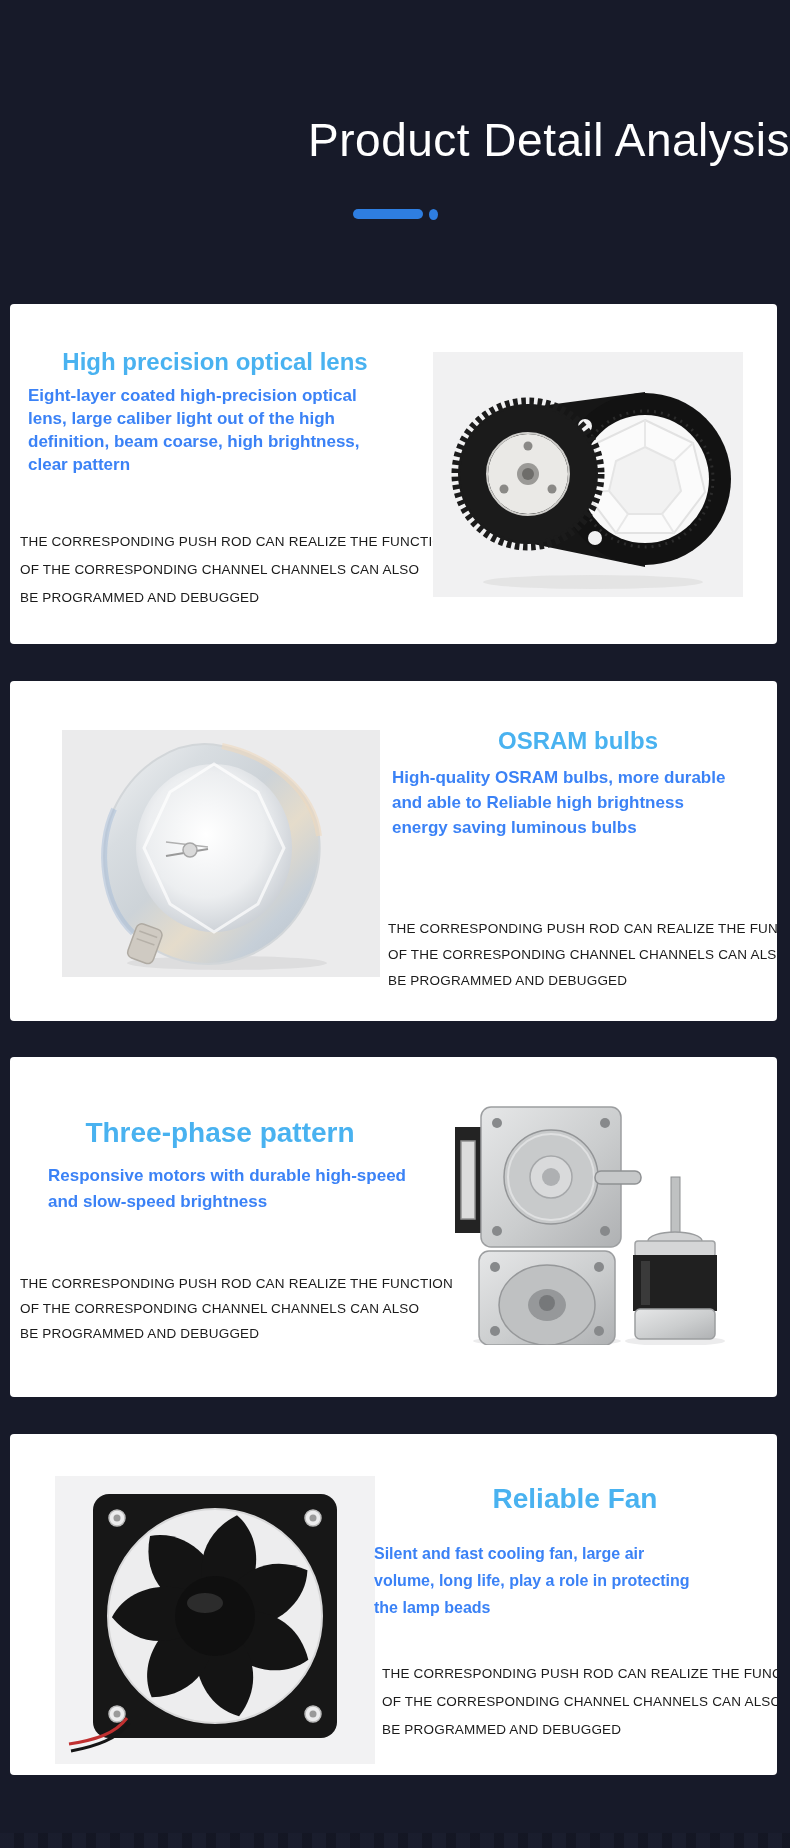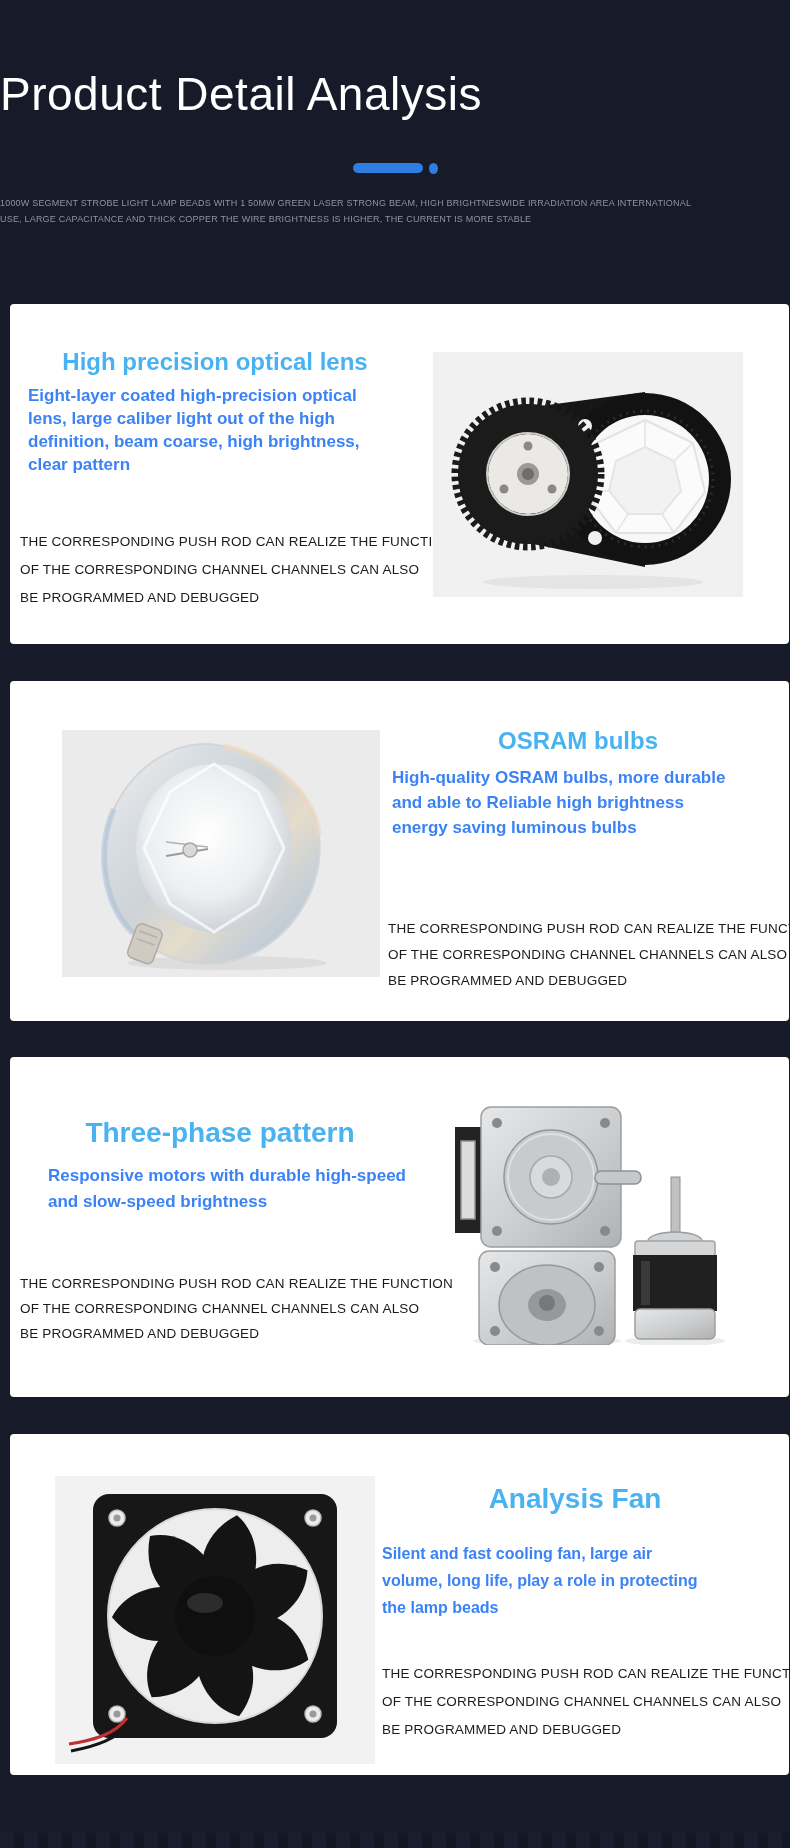--- a/index.html
+++ b/index.html
@@ -4,33 +4,33 @@
 <style>
   html,body{margin:0;padding:0;}
   body{
     width:790px;height:1848px;
     background:#171A29;
     font-family:"Liberation Sans","DejaVu Sans",sans-serif;
     position:relative;
     -webkit-font-smoothing:antialiased;
   }
   
-  .hero{height:304px;box-sizing:border-box;padding-top:70px;text-align:left;}
+  .hero{height:304px;box-sizing:border-box;padding-top:116px;text-align:right;}
   .hero h1{
     margin:0;font-size:46px;line-height:48px;font-weight:400;
     color:#ffffff;letter-spacing:.5px;
   }
   .divider{margin-top:44px;height:12px;display:flex;align-items:center;justify-content:center;}
   .divider-bar{display:inline-block;width:70px;height:10px;border-radius:5px;background:#2E7EE1;}
   .divider-dot{display:inline-block;width:9px;height:11px;border-radius:50%;background:#2E7EE1;margin-left:6px;}
   .subtitle{margin-top:22px;font-size:9px;line-height:15.5px;color:#8F94A3;letter-spacing:.2px;}
   
   .card{
     position:relative;margin-left:10px;width:767px;background:#ffffff;
-    border-radius:4px;overflow:hidden;padding-left:12px;
+    border-radius:4px;overflow:hidden;
   }
   .c1{height:340px;margin-top:0;}
   .c2{height:340px;margin-top:37px;}
   .c3{height:340px;margin-top:36px;}
   .c4{height:341px;margin-top:37px;}
   .card-title{
     position:absolute;margin:0;font-weight:700;color:#49B2F0;
     text-align:center;white-space:nowrap;
   }
   .desc{position:absolute;font-weight:700;color:#3b82f6;}
@@ -50,41 +50,37 @@
   .c2 .desc{left:382px;top:84px;font-size:17px;line-height:25px;}
   .c2 .note{left:378px;top:235px;line-height:26px;}
   
   .c3 .card-title{left:10px;width:400px;top:60px;font-size:28px;}
   .c3 .desc{left:38px;top:106px;font-size:17px;line-height:26px;}
   .c3 .note{left:10px;top:214px;line-height:25px;}
   .c3 .photo{left:445px;top:44px;width:280px;height:244px;}
   
   .c4 .photo{left:45px;top:42px;width:320px;height:288px;}
   .c4 .card-title{left:375px;width:380px;top:49px;font-size:28px;}
-  .c4 .desc{left:372px;top:106px;font-size:16px;line-height:27px;}
+  .c4 .desc{left:364px;top:106px;font-size:16px;line-height:27px;}
   .c4 .note{left:372px;top:226px;line-height:28px;}
   
   .bottom-strip{
     position:absolute;left:0;bottom:0;width:790px;height:15px;
     background:repeating-linear-gradient(90deg,#1D2132 0 14px,#10121D 14px 24px);
     opacity:.45;
   }
 </style>
 </head>
 <body>
 
 <header class="hero">
   <h1>Product Detail Analysis</h1>
   <div class="divider">
     <span class="divider-bar"></span>
     <span class="divider-dot"></span>
-  </div>
-  <div class="subtitle">
-    <div>1000W SEGMENT STROBE LIGHT LAMP BEADS WITH 1 50MW GREEN LASER STRONG BEAM, HIGH BRIGHTNESWIDE IRRADIATION AREA INTERNATIONAL</div>
-    <div>USE, LARGE CAPACITANCE AND THICK COPPER THE WIRE BRIGHTNESS IS HIGHER, THE CURRENT IS MORE STABLE</div>
   </div>
 </header>
 
 <section class="card c1">
   <h2 class="card-title">High precision optical lens</h2>
   <div class="desc">
     <div>Eight-layer coated high-precision optical</div>
     <div>lens, large caliber light out of the high</div>
     <div>definition, beam coarse, high brightness,</div>
     <div>clear pattern</div>
@@ -265,21 +261,21 @@
       <circle cx="258" cy="42" r="8" fill="#ECECED" stroke="#BBBBBB" stroke-width="1.5"></circle>
       <circle cx="258" cy="42" r="3.5" fill="#9A9A9A"></circle>
       <circle cx="62" cy="238" r="8" fill="#ECECED" stroke="#BBBBBB" stroke-width="1.5"></circle>
       <circle cx="62" cy="238" r="3.5" fill="#9A9A9A"></circle>
       <circle cx="258" cy="238" r="8" fill="#ECECED" stroke="#BBBBBB" stroke-width="1.5"></circle>
       <circle cx="258" cy="238" r="3.5" fill="#9A9A9A"></circle>
       <path d="M72,242 C60,258 40,264 14,268" fill="none" stroke="#C03030" stroke-width="3"></path>
       <path d="M74,247 C62,263 42,270 16,275" fill="none" stroke="#151515" stroke-width="3"></path>
     </svg>
   </div>
-  <h2 class="card-title">Analysis Fan</h2>
+  <h2 class="card-title">Reliable Fan</h2>
   <div class="desc">
     <div>Silent and fast cooling fan, large air</div>
     <div>volume, long life, play a role in protecting</div>
     <div>the lamp beads</div>
   </div>
   <div class="note">
     <div>THE CORRESPONDING PUSH ROD CAN REALIZE THE FUNCTION</div>
     <div>OF THE CORRESPONDING CHANNEL CHANNELS CAN ALSO</div>
     <div>BE PROGRAMMED AND DEBUGGED</div>
   </div>

